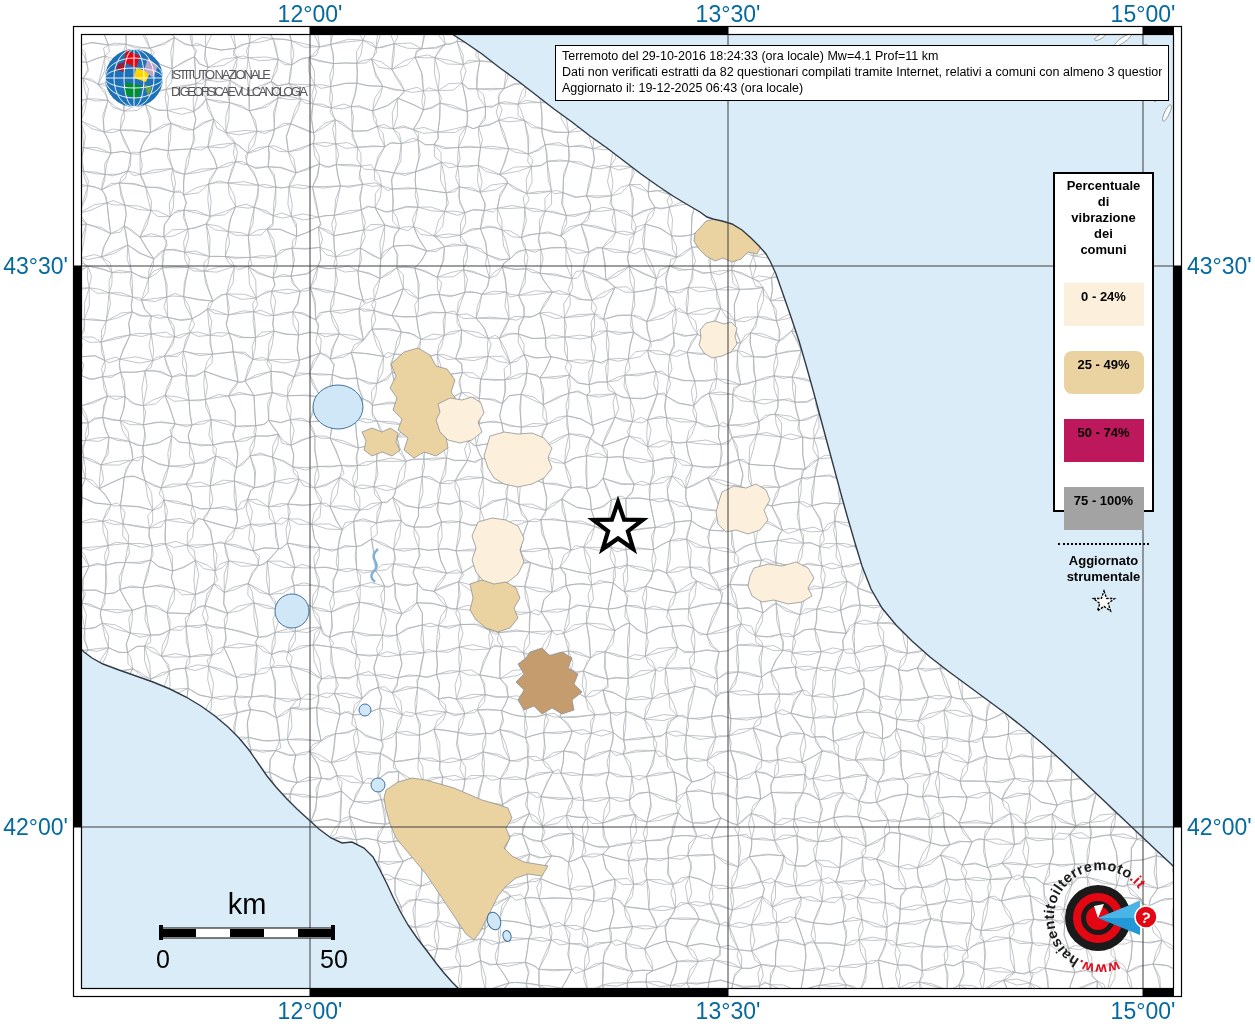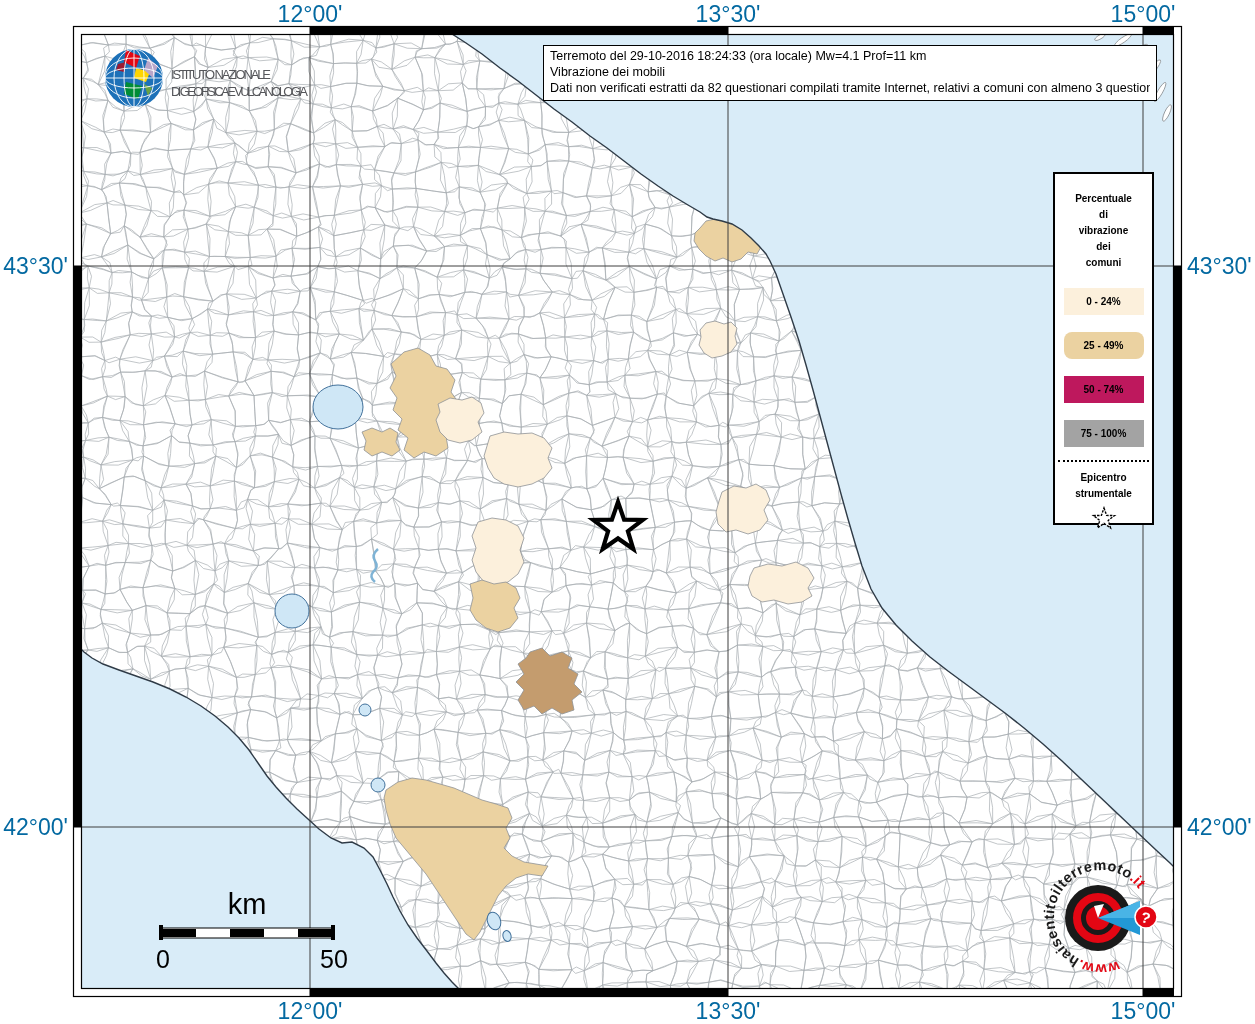--- a/index.html
+++ b/index.html
@@ -7,30 +7,30 @@
          font-family:"Liberation Sans",sans-serif;}
   .stage svg.base{position:absolute;left:0;top:0;}
   svg{font-family:"Liberation Sans",sans-serif;}
 
   .axis-label{position:absolute;font-size:23px;color:#0369a1;white-space:nowrap;}
   .axis-top{top:1px;transform:translateX(-50%);}
   .axis-bottom{top:998px;transform:translateX(-50%);}
   .axis-left{left:0;width:68px;text-align:right;}
   .axis-right{left:1187px;text-align:left;}
 
-  .title-box{position:absolute;left:543px;top:45px;width:600px;background:#fff;
+  .title-box{position:absolute;left:555px;top:45px;width:600px;background:#fff;
              border:1.5px solid #000;padding:3px 6px 4px 6px;font-size:12.5px;
              line-height:1.26;color:#000;}
   .title-box div{white-space:nowrap;overflow:hidden;}
 
   .legend{position:absolute;left:1053px;top:172px;width:97px;height:332px;background:#fff;
-          border:2px solid #000;text-align:center;font-weight:bold;font-size:10px;
-          color:#000;padding-top:17px;}
+          border:2px solid #000;text-align:center;font-weight:bold;font-size:13px;
+          color:#000;padding-top:4px;}
   .legend .ttl{line-height:16px;}
-  .swatch{position:relative;width:80px;height:27px;margin:17px auto 0 auto;
+  .swatch{position:relative;width:80px;height:43px;margin:25px auto 0 auto;
           line-height:27px;font-weight:bold;}
   .swatch:first-of-type{margin-top:10px;}
   .leg-sep{border:none;border-top:2px dotted #000;margin:13px 3px 8px 3px;}
   .leg-epi{line-height:16px;}
   .leg-star{margin-top:4px;}
 </style>
 </head>
 <body>
 
 <div class="stage">
@@ -192,37 +192,37 @@
 <div class="axis-label axis-bottom" style="left:310px">12°00'</div>
 <div class="axis-label axis-bottom" style="left:728px">13°30'</div>
 <div class="axis-label axis-bottom" style="left:1143px">15°00'</div>
 <div class="axis-label axis-left" style="top:253px">43°30'</div>
 <div class="axis-label axis-left" style="top:814px">42°00'</div>
 <div class="axis-label axis-right" style="top:253px">43°30'</div>
 <div class="axis-label axis-right" style="top:814px">42°00'</div>
 
 <div class="title-box">
   <div>Terremoto del 29-10-2016 18:24:33 (ora locale) Mw=4.1 Prof=11 km</div>
-  <div>Vibrazione dei mobili</div>
   <div>Dati non verificati estratti da 82 questionari compilati tramite Internet, relativi a comuni con almeno 3 questionari.</div>
+  <div>Aggiornato il: 19-12-2025 06:43 (ora locale)</div>
 </div>
 
 <div class="legend">
   <div class="ttl">Percentuale</div>
   <div class="ttl">di</div>
   <div class="ttl">vibrazione</div>
   <div class="ttl">dei</div>
   <div class="ttl">comuni</div>
 
   <div class="swatch" style="background-color: rgb(252, 240, 220);"><span>0 - 24%</span></div>
   <div class="swatch" style="background-color: rgb(235, 210, 161); border-radius: 8px;"><span>25 - 49%</span></div>
   <div class="swatch" style="background-color: #be185d;"><span>50 - 74%</span></div>
   <div class="swatch" style="background-color: #a3a3a3;"><span>75 - 100%</span></div>
 
   <hr class="leg-sep">
-  <div class="leg-epi">Epicentro</div>
+  <div class="leg-epi">Aggiornato</div>
   <div class="leg-epi">strumentale</div>
   <svg class="leg-star" width="26" height="26" viewBox="0 0 26 26">
     <polygon points="13,2 15.6,9.4 23.5,9.6 17.2,14.4 19.5,21.9 13,17.4 6.5,21.9 8.8,14.4 2.5,9.6 10.4,9.4" fill="#ffffff" stroke="#000" stroke-width="1.4" stroke-dasharray="2.5,1.2"></polygon>
   </svg>
 </div>
 
 </div>
 
 </body></html>

